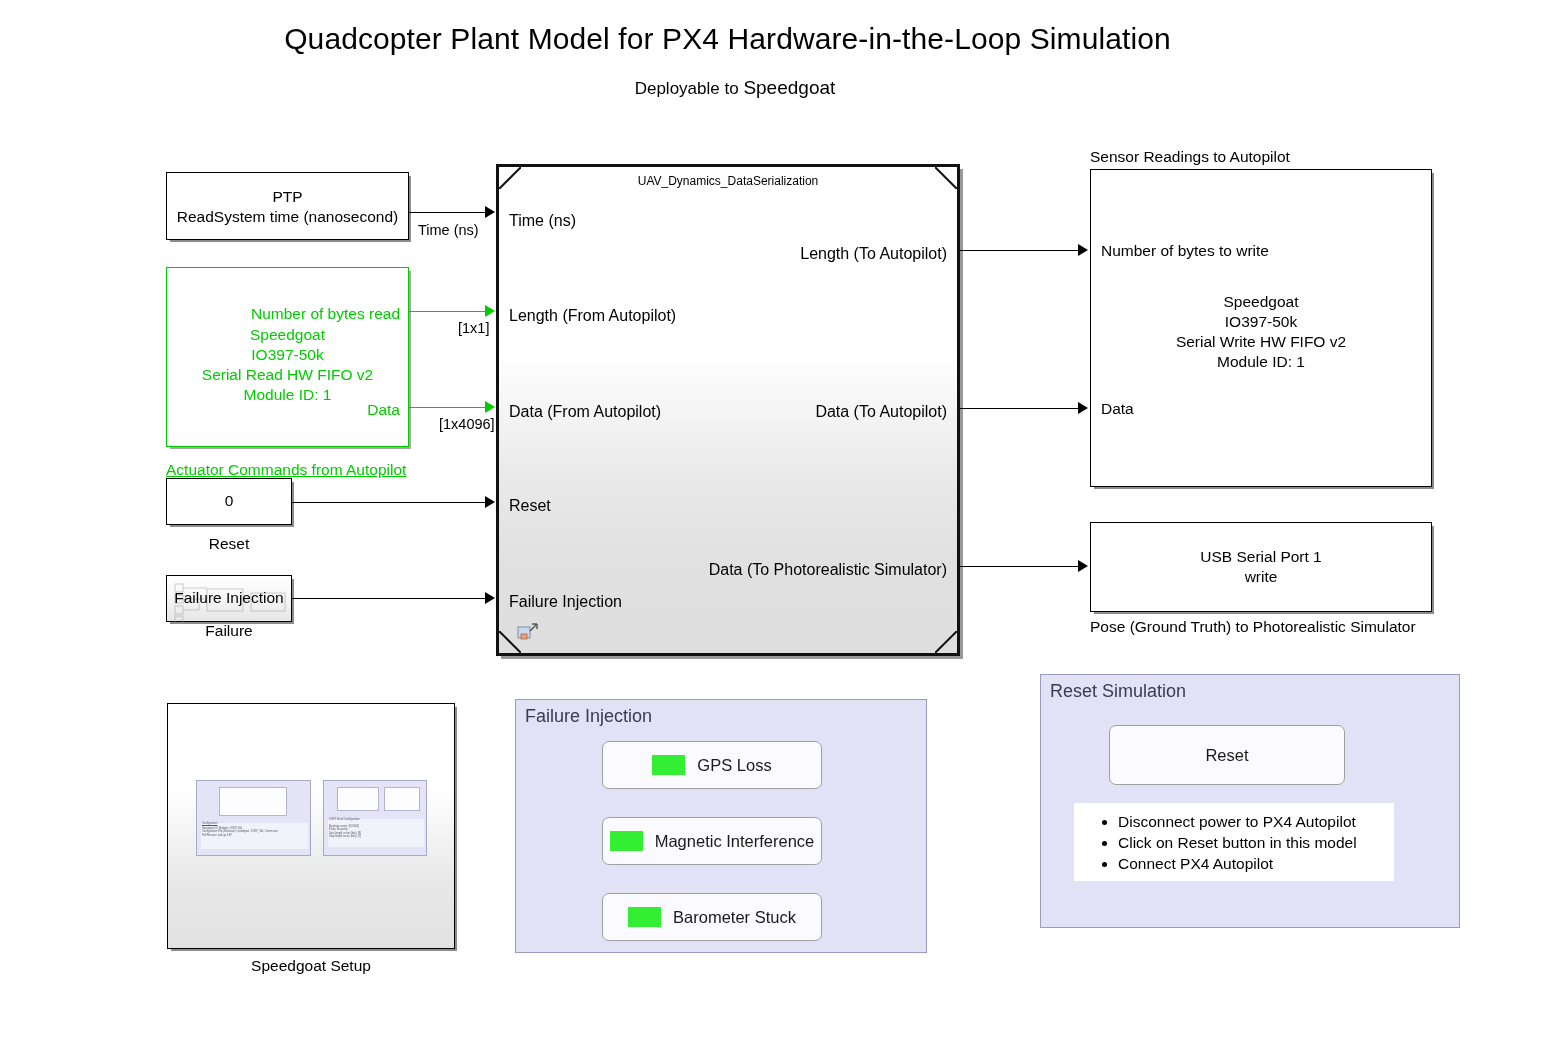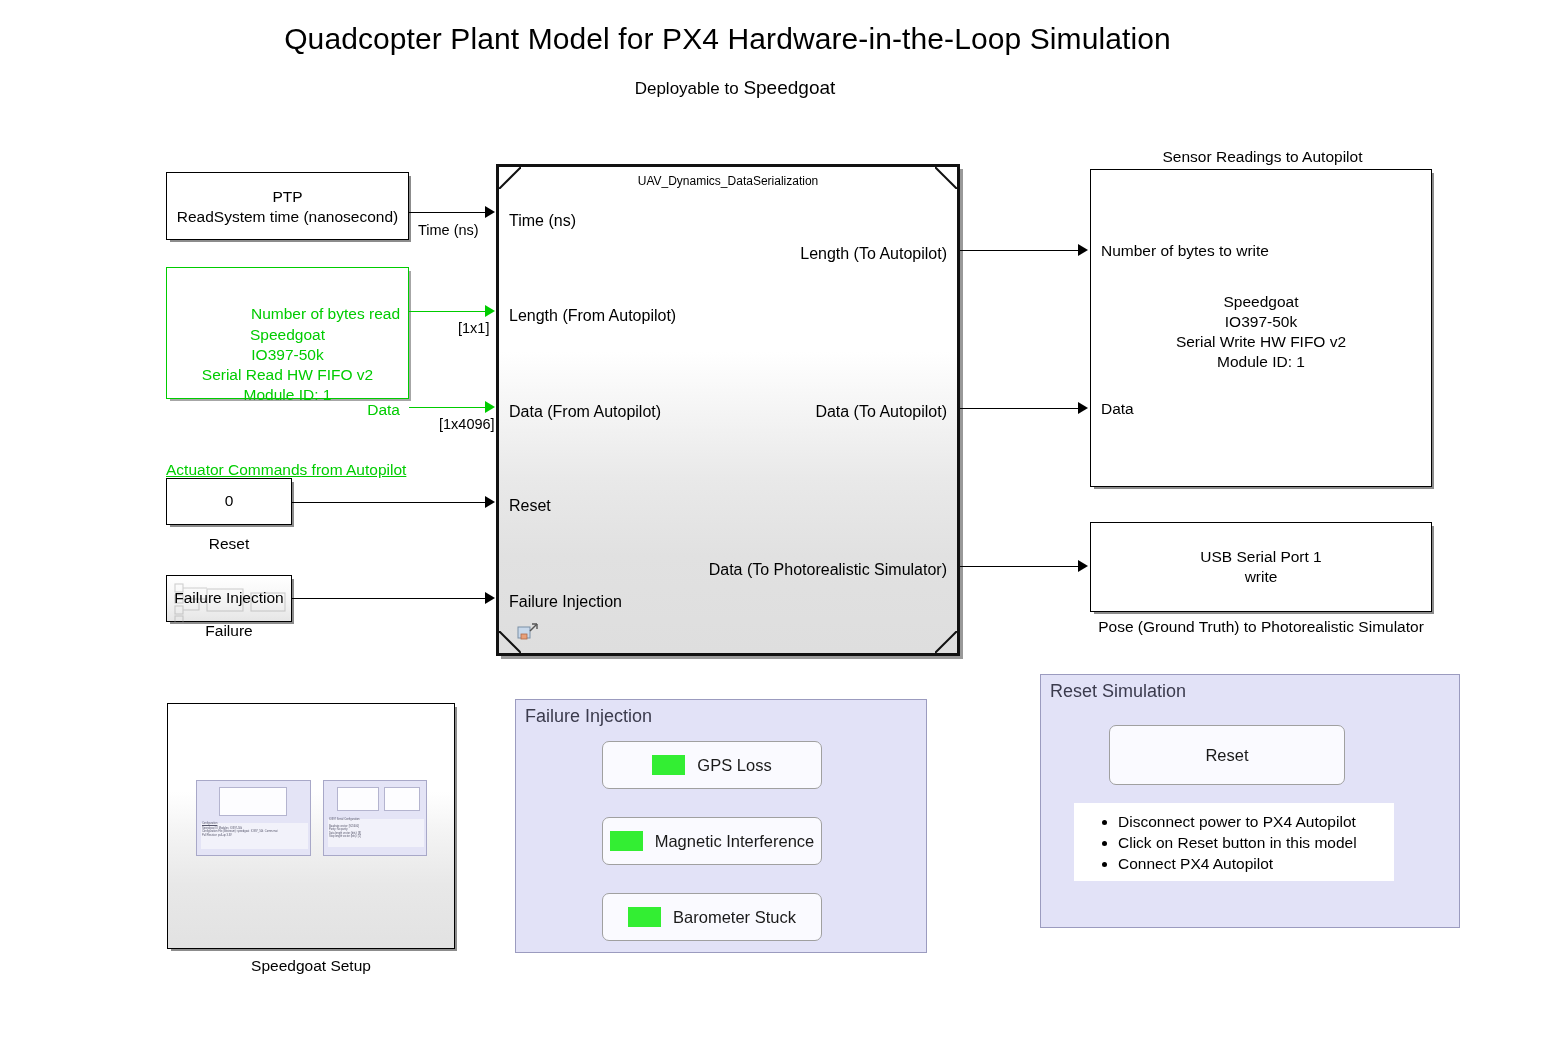--- a/index.html
+++ b/index.html
@@ -117,21 +117,20 @@
     position: absolute;
     font-size: 14.5px;
     white-space: nowrap;
   }
 
   
   .annot {
     position: absolute;
     font-size: 15.5px;
     white-space: nowrap;
-    text-align: center;
   }
   .annot-green { color: #00cc00; text-decoration: underline; }
 
   
   .panel {
     box-sizing: border-box;
     background: #e2e2f7;
     border: 1.4px solid #9b9bbf;
   }
   .panel-title {
@@ -237,21 +236,21 @@
 
   <div class="abs block" id="ptp-block" style="left:166px; top:172px; width:243px; height:68px;">
     <div class="abs blk-text" style="left:0; top:14px; width:100%;">PTP
 ReadSystem time (nanosecond)</div>
   </div>
 
   <div class="abs wire" style="left:409px; top:212px; width:78px;"></div>
   <div class="abs arrowhead" style="left:485px; top:206px;"></div>
   <div class="abs sig-label" style="left:418px; top:222px;">Time (ns)</div>
 
-  <div class="abs block block-green" id="serial-read-block" style="left:166px; top:267px; width:243px; height:132px;">
+  <div class="abs block block-green" id="serial-read-block" style="left:166px; top:267px; width:243px; height:180px;">
     <div class="abs green-text" style="right:8px; top:37px; font-size:15.5px;">Number of bytes read</div>
     <div class="abs blk-text green-text" style="left:0; top:57px; width:100%;">Speedgoat
 IO397-50k
 Serial Read HW FIFO v2
 Module ID: 1</div>
     <div class="abs green-text" style="right:8px; top:133px; font-size:15.5px;">Data</div>
   </div>
 
   <div class="abs wire wire-green" style="left:409px; top:311px; width:78px;"></div>
   <div class="abs arrowhead arrow-green" style="left:485px; top:305px;"></div>

